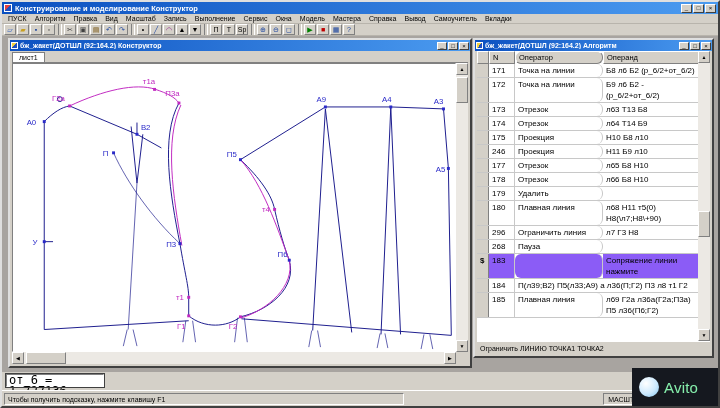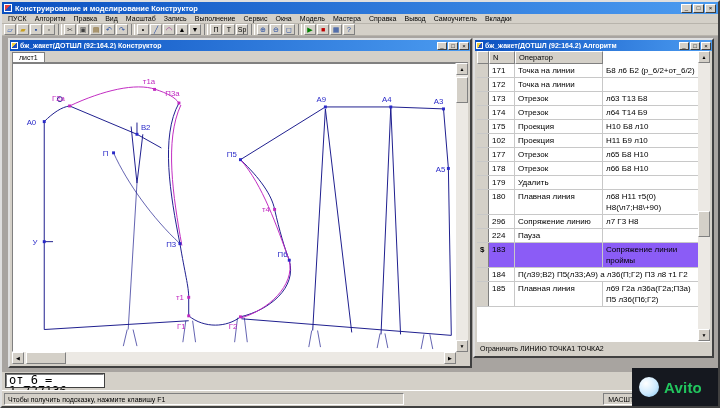--- a/index.html
+++ b/index.html
@@ -80,21 +80,21 @@
   
   .table-wrap { position:absolute; left:2px; top:11px; right:14px; bottom:15px; background:#fff; overflow:hidden; }
   .thead { display:flex; height:13px; }
   .thead .hcell { background:#d4d0c8; border:1px solid; border-color:#fff #808080 #808080 #fff;
                   font-size:7.5px; line-height:11px; padding-left:3px; }
   .trow { display:flex; border-bottom:1px solid #c8c8c8; background:#fff; }
   .cell { font-size:8px; line-height:11px; padding:1px 2px 1px 3px; border-right:1px solid #c8c8c8;
           overflow:hidden; word-break:break-word; }
   .cmark { flex:0 0 12px; background:#d4d0c8; font-weight:bold; border-right:1px solid #808080; }
   .cn    { flex:0 0 26px; }
-  .cop   { flex:0 0 88px; }
+  .cop   { flex:0 0 88px;border-radius:6px; }
   .carg  { flex:1; border-right:none; }
   .trow.sel .cn, .trow.sel .cop, .trow.sel .carg { background:#8b5cf6; }
   .win-algo .vscroll { right:2px; top:11px; bottom:15px; }
   .algo-footer { position:absolute; left:2px; right:2px; bottom:2px; height:13px; background:#d4d0c8;
                  border-top:1px solid #fff; font-size:7px; line-height:13px; padding-left:3px;
                  white-space:nowrap; overflow:hidden; }
 
   
   .value-box { position:absolute; left:4px; top:372px; width:98px; height:13px; background:#fff;
                border:1px solid; border-color:#808080 #fff #fff #808080; outline:1px solid #404040;
@@ -105,21 +105,21 @@
              border:1px solid; border-color:#808080 #fff #fff #808080; }
   .sb-spacer { flex:1; }
   .sb-panel { height:12px; font-size:7px; line-height:11px; padding:0 4px; margin-left:3px;
               border:1px solid; border-color:#808080 #fff #fff #808080; white-space:nowrap; }
 
   
   .watermark { position:absolute; right:0; bottom:0; width:86px; height:38px; background:#15181f;
                display:flex; align-items:center; padding:0 7px; z-index:99; }
   .wm-circle { width:20px; height:20px; border-radius:50%; flex:0 0 auto;
                background:radial-gradient(circle at 35% 32%, #ffffff, #cdeaff 55%, #7fc3ef); }
-  .wm-text { color:#22c55e; font-size:15px; font-weight:bold; margin-left:5px; letter-spacing:0.2px; }
+  .wm-text { color:#86efac; font-size:15px; font-weight:normal; margin-left:5px; letter-spacing:0.2px; }
 </style>
 </head>
 <body>
 
 <div class="screen">
 
   <div class="titlebar">
     <div class="app-icon"></div>
     <div class="title-text">Конструирование и моделирование Конструктор</div>
     <div class="tb-buttons">
@@ -283,32 +283,34 @@
           <div class="tb-btn">_</div>
           <div class="tb-btn">□</div>
           <div class="tb-btn">×</div>
         </div>
       </div>
       <div class="table-wrap">
         <div class="thead">
           <div class="hcell cmark"></div>
           <div class="hcell cn">N</div>
           <div class="hcell cop">Оператор</div>
+          <div class="hcell carg" style="border-right:none;">Операнд</div>
         </div>
         <div>
             <div class="trow">
               <div class="cell cmark"></div>
               <div class="cell cn">171</div>
               <div class="cell cop">Точка на линии</div>
               <div class="cell carg">Б8 л6 Б2 (р_6/2+от_6/2)</div>
             </div>
             <div class="trow">
               <div class="cell cmark"></div>
               <div class="cell cn">172</div>
               <div class="cell cop">Точка на линии</div>
+              <div class="cell carg">Б9 л6 Б2 -(р_6/2+от_6/2)</div>
             </div>
             <div class="trow">
               <div class="cell cmark"></div>
               <div class="cell cn">173</div>
               <div class="cell cop">Отрезок</div>
               <div class="cell carg">л63 Т13 Б8</div>
             </div>
             <div class="trow">
               <div class="cell cmark"></div>
               <div class="cell cn">174</div>
@@ -316,21 +318,21 @@
               <div class="cell carg">л64 Т14 Б9</div>
             </div>
             <div class="trow">
               <div class="cell cmark"></div>
               <div class="cell cn">175</div>
               <div class="cell cop">Проекция</div>
               <div class="cell carg">Н10 Б8 л10</div>
             </div>
             <div class="trow">
               <div class="cell cmark"></div>
-              <div class="cell cn">102</div>
+              <div class="cell cn">246</div>
               <div class="cell cop">Проекция</div>
               <div class="cell carg">Н11 Б9 л10</div>
             </div>
             <div class="trow">
               <div class="cell cmark"></div>
               <div class="cell cn">177</div>
               <div class="cell cop">Отрезок</div>
               <div class="cell carg">л65 Б8 Н10</div>
             </div>
             <div class="trow">
@@ -346,34 +348,34 @@
             </div>
             <div class="trow">
               <div class="cell cmark"></div>
               <div class="cell cn">180</div>
               <div class="cell cop">Плавная линия</div>
               <div class="cell carg">л68 Н11 т5(0) Н8(\л7;Н8\+90)</div>
             </div>
             <div class="trow">
               <div class="cell cmark"></div>
               <div class="cell cn">296</div>
-              <div class="cell cop">Сопряжение линию</div>
+              <div class="cell cop">Ограничить линия</div>
               <div class="cell carg">л7 Г3 Н8</div>
             </div>
             <div class="trow">
               <div class="cell cmark"></div>
-              <div class="cell cn">224</div>
+              <div class="cell cn">268</div>
               <div class="cell cop">Пауза</div>
               <div class="cell carg"></div>
             </div>
             <div class="trow sel">
               <div class="cell cmark">$</div>
               <div class="cell cn">183</div>
               <div class="cell cop"></div>
-              <div class="cell carg">Сопряжение линии проймы</div>
+              <div class="cell carg">Сопряжение линии нажмите</div>
             </div>
             <div class="trow">
               <div class="cell cmark"></div>
               <div class="cell cn">184</div>
               <div class="cell carg">П(л39;В2) П5(л33;А9) а л36(П;Г2) П3 л8 т1 Г2</div>
             </div>
             <div class="trow">
               <div class="cell cmark"></div>
               <div class="cell cn">185</div>
               <div class="cell cop">Плавная линия</div>

